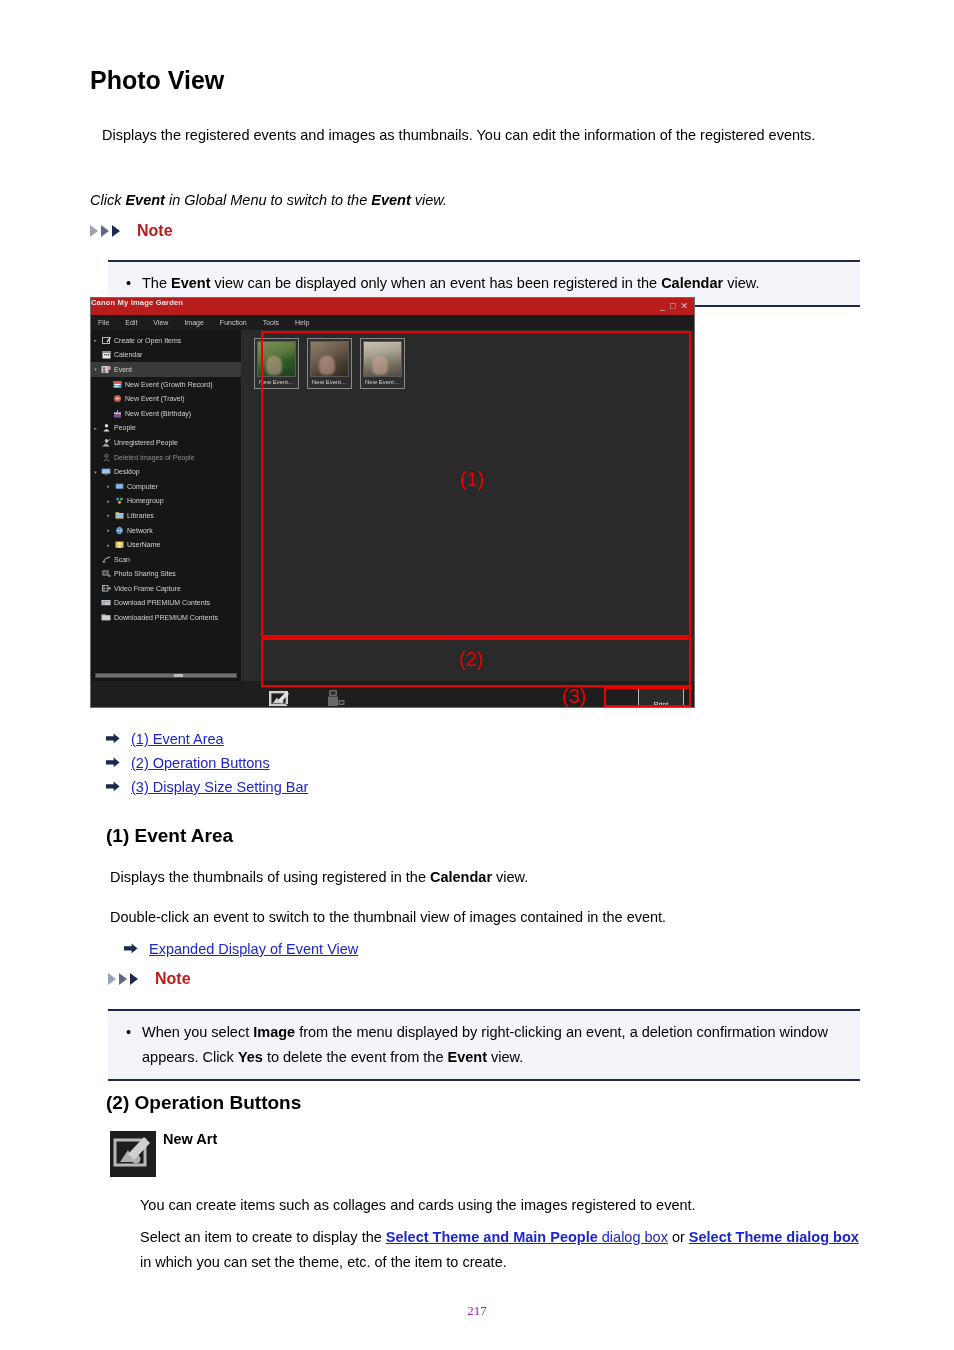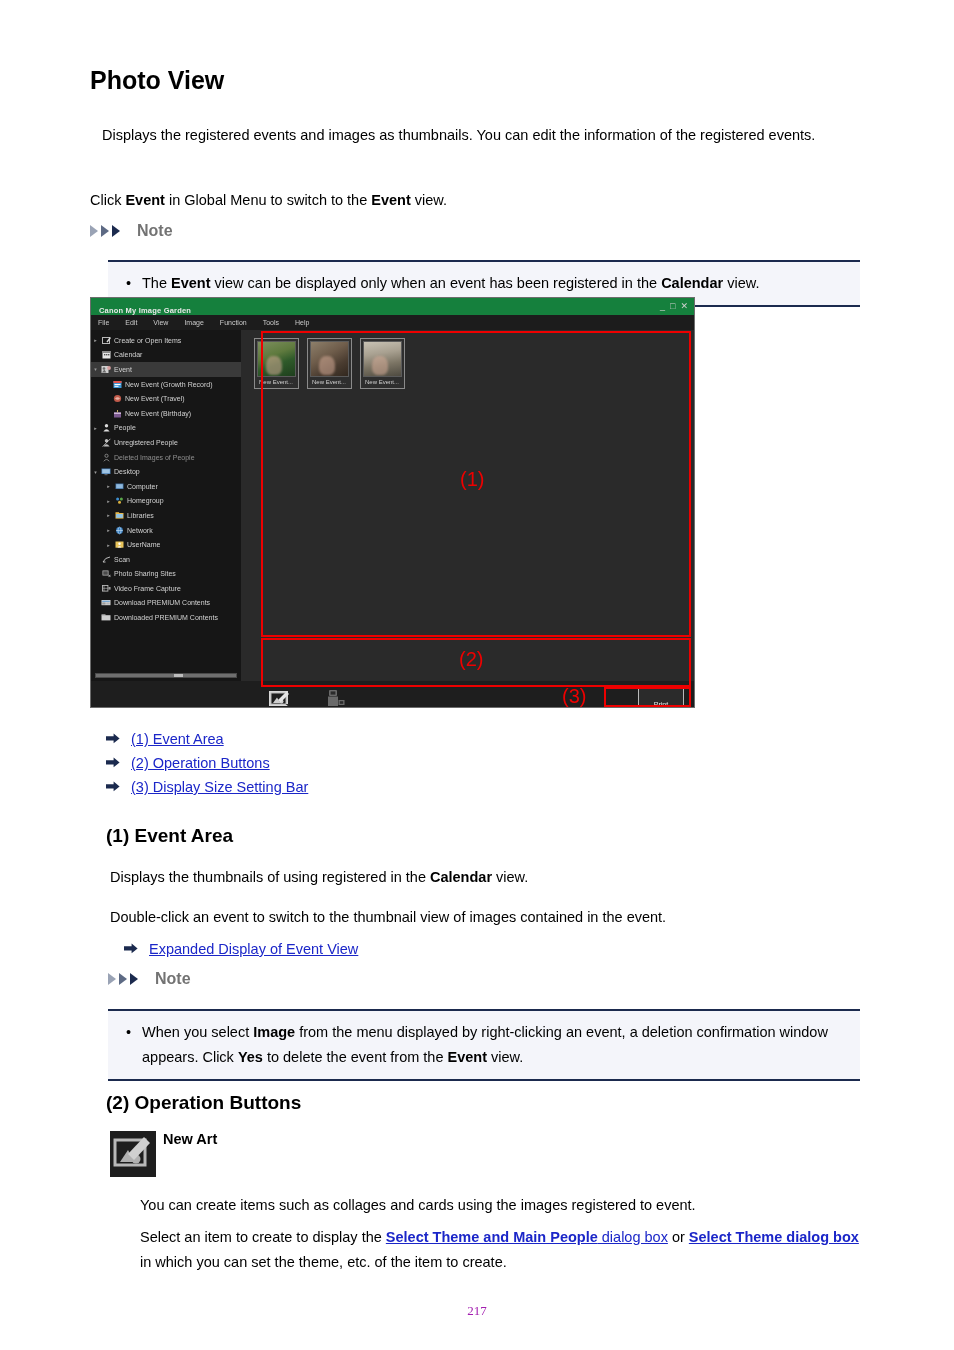--- a/index.html
+++ b/index.html
@@ -38,21 +38,21 @@
   .note-head {
     position: absolute;
     display: flex;
     align-items: center;
     gap: 7px;
   }
   .note-chevrons { display: flex; align-items: center; }
   .note-label {
     font-size: 16px;
     font-weight: bold;
-    color: #737373;
+    color: #b91c1c;
   }
   .note-box {
     position: absolute;
     background: #f4f5fa;
     border-top: 2.5px solid #1b2a4e;
     border-bottom: 2.5px solid #1b2a4e;
     font-size: 14.5px;
     line-height: 25px;
     margin-top: 12px;
   }
@@ -115,24 +115,23 @@
     width: 605px; height: 411px;
     background: #1c1c1c;
     border: 1px solid #6d6d6d;
     font-size: 7.5px;
     color: #d8d8d8;
     overflow: hidden;
   }
   .app-titlebar {
     position: relative;
     height: 17px;
-    background: #15803d;
+    background: #b91c1c;
     display: flex;
-    align-items: flex-end;
-    padding-left: 8px;
+    align-items: flex-start;
   }
   .app-title { font-size: 7.5px; font-weight: bold; color: #e8e8e8; letter-spacing: .2px; }
   .win-btns {
     position: absolute; right: 6px; top: 0;
     height: 17px; display: flex; align-items: center; gap: 5px;
     color: #cfcfcf; font-size: 9px; line-height: 1;
   }
   .win-btns span { cursor: default; }
 
   .app-menubar {
@@ -251,21 +250,21 @@
 </style>
 </head>
 <body>
 
 <div class="page">
 
   <h1 class="doc-title">Photo View</h1>
 
   <div class="para" style="left:102px; top:123px; width:745px;">Displays the registered events and images as thumbnails. You can edit the information of the registered events.</div>
 
-  <div class="para" style="left:90px; top:188px; width:745px;">
+  <div class="para" style="left:90px; top:188px; width:745px;font-style:italic;">
     <span>Click </span><b>Event</b><span> in Global Menu to switch to the </span><b>Event</b><span> view.</span>
   </div>
 
   <div class="note-head" style="left:90px; top:222px;">
     <span class="note-chevrons">
       <svg width="40" height="14" viewBox="0 0 40 14">
         <path d="M0 1 L8 7 L0 13 Z" fill="#9aa3b5"></path>
         <path d="M11 1 L19 7 L11 13 Z" fill="#5d6a84"></path>
         <path d="M22 1 L30 7 L22 13 Z" fill="#1b2a4e"></path>
       </svg>

